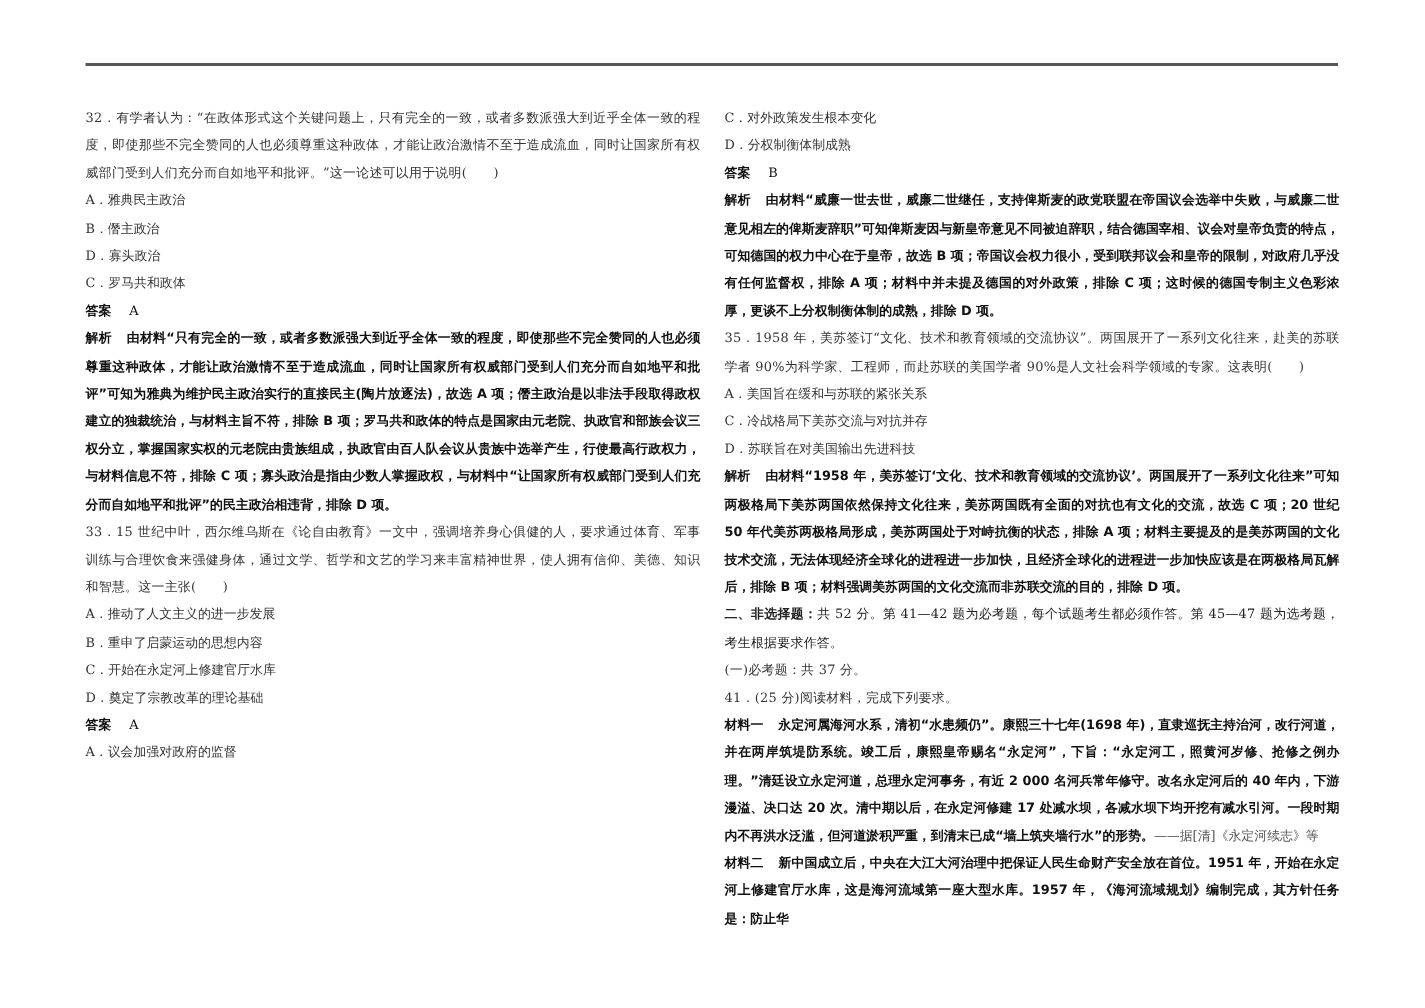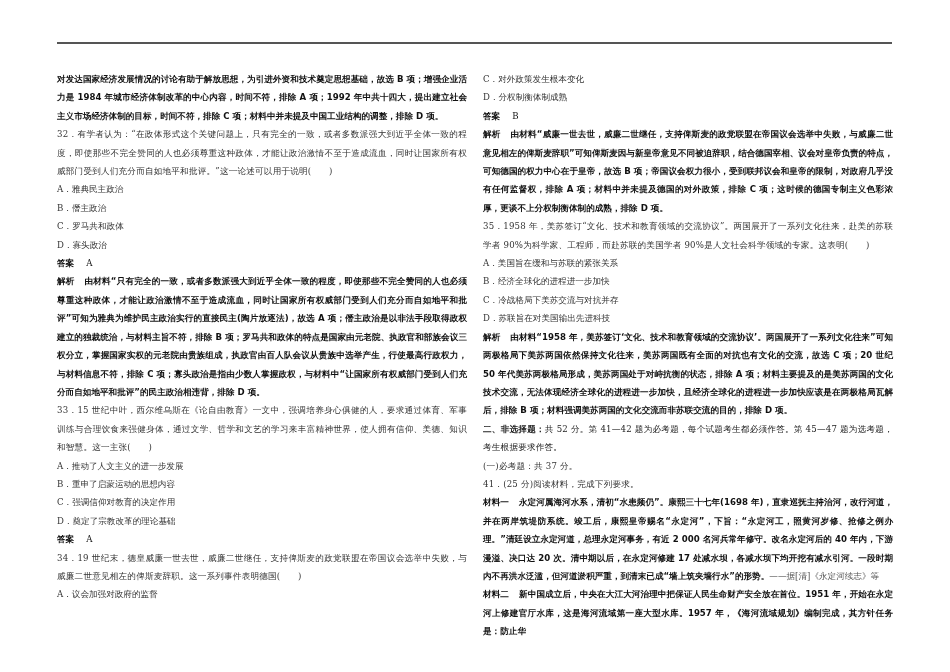--- a/index.html
+++ b/index.html
@@ -19,59 +19,56 @@
   .sec { color:#222; }
   .sec .b { font-weight:bold; }
   .src { font-family:"DejaVu Serif","Liberation Serif",serif; color:#555; font-weight:normal; }
 </style>
 </head>
 <body>
 
 <div class="rule"></div>
 
 <div class="col left">
-  <p class="p ex">对发达国家经济发展情况的讨论有助于解放思想，为引进外资和技术奠定思想基础，故选 B 项；增强企业活力是 1984 年城市经济体制改革的中心内容，时间不符，排除 A 项；1992 年中共十四大，提出建立社会主义市场经济体制的目标，时间不符，排除 C 项；材料中并未提及中国工业结构的调整，排除 D 项。</p>
 
   <div>
     <p class="p q">32．有学者认为：“在政体形式这个关键问题上，只有完全的一致，或者多数派强大到近乎全体一致的程度，即使那些不完全赞同的人也必须尊重这种政体，才能让政治激情不至于造成流血，同时让国家所有权威部门受到人们充分而自如地平和批评。”这一论述可以用于说明(　　)</p>
     <p class="p opt">A．雅典民主政治</p>
     <p class="p opt">B．僭主政治</p>
+    <p class="p opt">D．寡头政治</p>
     <p class="p opt">C．罗马共和政体</p>
-    <p class="p opt">D．寡头政治</p>
     <p class="p ans"><span>答案</span><span class="v">A</span></p>
     <p class="p ex"><span class="lbl">解析</span><span>由材料“只有完全的一致，或者多数派强大到近乎全体一致的程度，即使那些不完全赞同的人也必须尊重这种政体，才能让政治激情不至于造成流血，同时让国家所有权威部门受到人们充分而自如地平和批评”可知为雅典为维护民主政治实行的直接民主(陶片放逐法)，故选 A 项；僭主政治是以非法手段取得政权建立的独裁统治，与材料主旨不符，排除 B 项；罗马共和政体的特点是国家由元老院、执政官和部族会议三权分立，掌握国家实权的元老院由贵族组成，执政官由百人队会议从贵族中选举产生，行使最高行政权力，与材料信息不符，排除 C 项；寡头政治是指由少数人掌握政权，与材料中“让国家所有权威部门受到人们充分而自如地平和批评”的民主政治相违背，排除 D 项。</span></p>
   </div>
 
   <div>
     <p class="p q">33．15 世纪中叶，西尔维乌斯在《论自由教育》一文中，强调培养身心俱健的人，要求通过体育、军事训练与合理饮食来强健身体，通过文学、哲学和文艺的学习来丰富精神世界，使人拥有信仰、美德、知识和智慧。这一主张(　　)</p>
     <p class="p opt">A．推动了人文主义的进一步发展</p>
     <p class="p opt">B．重申了启蒙运动的思想内容</p>
-    <p class="p opt">C．强调信仰对教育的决定作用</p>
+    <p class="p opt">C．开始在永定河上修建官厅水库</p>
     <p class="p opt">D．奠定了宗教改革的理论基础</p>
     <p class="p ans"><span>答案</span><span class="v">A</span></p>
   </div>
 
   <div>
-    <p class="p q">34．19 世纪末，德皇威廉一世去世，威廉二世继任，支持俾斯麦的政党联盟在帝国议会选举中失败，与威廉二世意见相左的俾斯麦辞职。这一系列事件表明德国(　　)</p>
     <p class="p opt">A．议会加强对政府的监督</p>
   </div>
 </div>
 
 <div class="col right">
   <div>
     <p class="p opt">C．对外政策发生根本变化</p>
     <p class="p opt">D．分权制衡体制成熟</p>
     <p class="p ans"><span>答案</span><span class="v">B</span></p>
     <p class="p ex"><span class="lbl">解析</span><span>由材料“威廉一世去世，威廉二世继任，支持俾斯麦的政党联盟在帝国议会选举中失败，与威廉二世意见相左的俾斯麦辞职”可知俾斯麦因与新皇帝意见不同被迫辞职，结合德国宰相、议会对皇帝负责的特点，可知德国的权力中心在于皇帝，故选 B 项；帝国议会权力很小，受到联邦议会和皇帝的限制，对政府几乎没有任何监督权，排除 A 项；材料中并未提及德国的对外政策，排除 C 项；这时候的德国专制主义色彩浓厚，更谈不上分权制衡体制的成熟，排除 D 项。</span></p>
   </div>
 
   <div>
     <p class="p q">35．1958 年，美苏签订“文化、技术和教育领域的交流协议”。两国展开了一系列文化往来，赴美的苏联学者 90%为科学家、工程师，而赴苏联的美国学者 90%是人文社会科学领域的专家。这表明(　　)</p>
     <p class="p opt">A．美国旨在缓和与苏联的紧张关系</p>
-    <p class="p opt">B．经济全球化的进程进一步加快</p>
     <p class="p opt">C．冷战格局下美苏交流与对抗并存</p>
     <p class="p opt">D．苏联旨在对美国输出先进科技</p>
     <p class="p ex"><span class="lbl">解析</span><span>由材料“1958 年，美苏签订‘文化、技术和教育领域的交流协议’。两国展开了一系列文化往来”可知两极格局下美苏两国依然保持文化往来，美苏两国既有全面的对抗也有文化的交流，故选 C 项；20 世纪 50 年代美苏两极格局形成，美苏两国处于对峙抗衡的状态，排除 A 项；材料主要提及的是美苏两国的文化技术交流，无法体现经济全球化的进程进一步加快，且经济全球化的进程进一步加快应该是在两极格局瓦解后，排除 B 项；材料强调美苏两国的文化交流而非苏联交流的目的，排除 D 项。</span></p>
   </div>
 
   <p class="p sec q"><span class="b">二、非选择题：</span><span>共 52 分。第 41—42 题为必考题，每个试题考生都必须作答。第 45—47 题为选考题，考生根据要求作答。</span></p>
   <p class="p q">(一)必考题：共 37 分。</p>
 
   <div>
     <p class="p q">41．(25 分)阅读材料，完成下列要求。</p>

